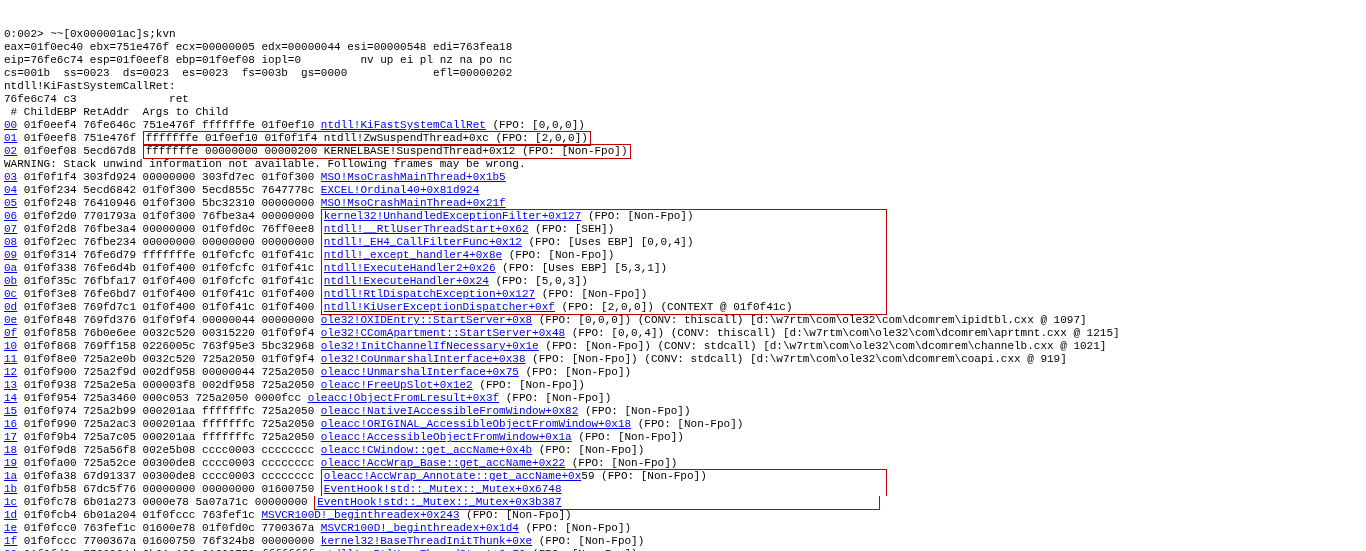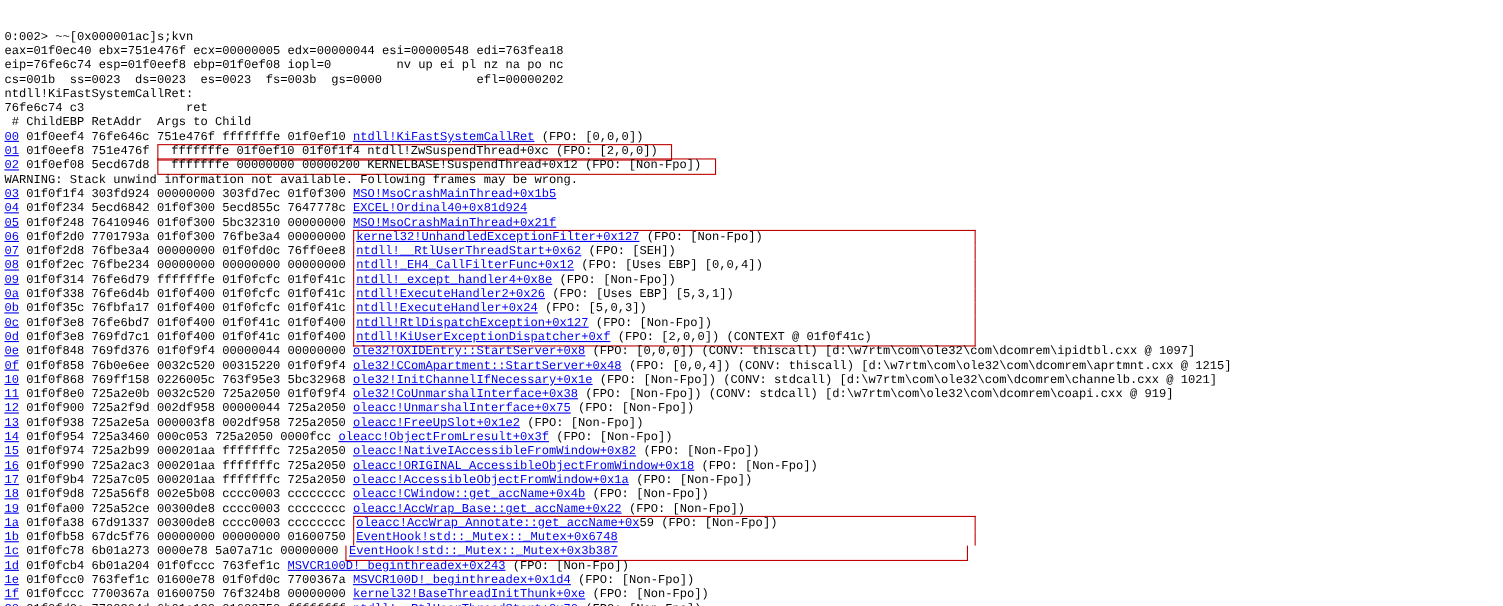--- a/index.html
+++ b/index.html
@@ -1,18 +1,18 @@
 <!DOCTYPE html>
 <html><head>
 <meta charset="utf-8">
 <style>
   html,body{margin:0;padding:0;background:#fff;color:#000;font-family:"Consolas","Courier New",monospace;font-size:11px;line-height:13px;white-space:pre}
   .wrap{padding:2px 4px;width:1358px}
   .lnk{color:#0000ee;text-decoration:underline;cursor:pointer}
-  .box{border:1px solid #c00000;display:inline-block;padding:0 12px;margin:-1px 0}
+  .box{border:1px solid #c00000;display:inline-block;padding:0 2px;margin:-1px 0}
   .row{display:block}
 </style>
 </head>
 <body>
 <div class="wrap" id="out"><span class="row">0:002&gt; ~~[0x000001ac]s;kvn</span><span class="row">eax=01f0ec40 ebx=751e476f ecx=00000005 edx=00000044 esi=00000548 edi=763fea18</span><span class="row">eip=76fe6c74 esp=01f0eef8 ebp=01f0ef08 iopl=0         nv up ei pl nz na po nc</span><span class="row">cs=001b  ss=0023  ds=0023  es=0023  fs=003b  gs=0000             efl=00000202</span><span class="row">ntdll!KiFastSystemCallRet:</span><span class="row">76fe6c74 c3              ret</span><span class="row"> # ChildEBP RetAddr  Args to Child</span><span class="row"><span class="lnk">00</span> 01f0eef4 76fe646c 751e476f fffffffe 01f0ef10 <span class="lnk">ntdll!KiFastSystemCallRet</span> (FPO: [0,0,0])</span><span class="row"><span class="lnk">01</span> 01f0eef8 751e476f <span class="box">fffffffe 01f0ef10 01f0f1f4 ntdll!ZwSuspendThread+0xc (FPO: [2,0,0])</span></span><span class="row"><span class="lnk">02</span> 01f0ef08 5ecd67d8 <span class="box">fffffffe 00000000 00000200 KERNELBASE!SuspendThread+0x12 (FPO: [Non-Fpo])</span></span><span class="row">WARNING: Stack unwind information not available. Following frames may be wrong.</span><span class="row"><span class="lnk">03</span> 01f0f1f4 303fd924 00000000 303fd7ec 01f0f300 <span class="lnk">MSO!MsoCrashMainThread+0x1b5</span></span><span class="row"><span class="lnk">04</span> 01f0f234 5ecd6842 01f0f300 5ecd855c 7647778c <span class="lnk">EXCEL!Ordinal40+0x81d924</span></span><span class="row"><span class="lnk">05</span> 01f0f248 76410946 01f0f300 5bc32310 00000000 <span class="lnk">MSO!MsoCrashMainThread+0x21f</span></span><span class="row"><span class="lnk">06</span> 01f0f2d0 7701793a 01f0f300 76fbe3a4 00000000 <span style="border-left:1px solid #c00000;border-right:1px solid #c00000;padding:0 2px;margin:-1px 0;display:inline-block;min-width:560px;border-top:1px solid #c00000"><span class="lnk">kernel32!UnhandledExceptionFilter+0x127</span> (FPO: [Non-Fpo])</span></span><span class="row"><span class="lnk">07</span> 01f0f2d8 76fbe3a4 00000000 01f0fd0c 76ff0ee8 <span style="border-left:1px solid #c00000;border-right:1px solid #c00000;padding:0 2px;margin:-1px 0;display:inline-block;min-width:560px"><span class="lnk">ntdll!__RtlUserThreadStart+0x62</span> (FPO: [SEH])</span></span><span class="row"><span class="lnk">08</span> 01f0f2ec 76fbe234 00000000 00000000 00000000 <span style="border-left:1px solid #c00000;border-right:1px solid #c00000;padding:0 2px;margin:-1px 0;display:inline-block;min-width:560px"><span class="lnk">ntdll!_EH4_CallFilterFunc+0x12</span> (FPO: [Uses EBP] [0,0,4])</span></span><span class="row"><span class="lnk">09</span> 01f0f314 76fe6d79 fffffffe 01f0fcfc 01f0f41c <span style="border-left:1px solid #c00000;border-right:1px solid #c00000;padding:0 2px;margin:-1px 0;display:inline-block;min-width:560px"><span class="lnk">ntdll!_except_handler4+0x8e</span> (FPO: [Non-Fpo])</span></span><span class="row"><span class="lnk">0a</span> 01f0f338 76fe6d4b 01f0f400 01f0fcfc 01f0f41c <span style="border-left:1px solid #c00000;border-right:1px solid #c00000;padding:0 2px;margin:-1px 0;display:inline-block;min-width:560px"><span class="lnk">ntdll!ExecuteHandler2+0x26</span> (FPO: [Uses EBP] [5,3,1])</span></span><span class="row"><span class="lnk">0b</span> 01f0f35c 76fbfa17 01f0f400 01f0fcfc 01f0f41c <span style="border-left:1px solid #c00000;border-right:1px solid #c00000;padding:0 2px;margin:-1px 0;display:inline-block;min-width:560px"><span class="lnk">ntdll!ExecuteHandler+0x24</span> (FPO: [5,0,3])</span></span><span class="row"><span class="lnk">0c</span> 01f0f3e8 76fe6bd7 01f0f400 01f0f41c 01f0f400 <span style="border-left:1px solid #c00000;border-right:1px solid #c00000;padding:0 2px;margin:-1px 0;display:inline-block;min-width:560px"><span class="lnk">ntdll!RtlDispatchException+0x127</span> (FPO: [Non-Fpo])</span></span><span class="row"><span class="lnk">0d</span> 01f0f3e8 769fd7c1 01f0f400 01f0f41c 01f0f400 <span style="border-left:1px solid #c00000;border-right:1px solid #c00000;padding:0 2px;margin:-1px 0;display:inline-block;min-width:560px;border-bottom:1px solid #c00000"><span class="lnk">ntdll!KiUserExceptionDispatcher+0xf</span> (FPO: [2,0,0]) (CONTEXT @ 01f0f41c)</span></span><span class="row"><span class="lnk">0e</span> 01f0f848 769fd376 01f0f9f4 00000044 00000000 <span class="lnk">ole32!OXIDEntry::StartServer+0x8</span> (FPO: [0,0,0]) (CONV: thiscall) [d:\w7rtm\com\ole32\com\dcomrem\ipidtbl.cxx @ 1097]</span><span class="row"><span class="lnk">0f</span> 01f0f858 76b0e6ee 0032c520 00315220 01f0f9f4 <span class="lnk">ole32!CComApartment::StartServer+0x48</span> (FPO: [0,0,4]) (CONV: thiscall) [d:\w7rtm\com\ole32\com\dcomrem\aprtmnt.cxx @ 1215]</span><span class="row"><span class="lnk">10</span> 01f0f868 769ff158 0226005c 763f95e3 5bc32968 <span class="lnk">ole32!InitChannelIfNecessary+0x1e</span> (FPO: [Non-Fpo]) (CONV: stdcall) [d:\w7rtm\com\ole32\com\dcomrem\channelb.cxx @ 1021]</span><span class="row"><span class="lnk">11</span> 01f0f8e0 725a2e0b 0032c520 725a2050 01f0f9f4 <span class="lnk">ole32!CoUnmarshalInterface+0x38</span> (FPO: [Non-Fpo]) (CONV: stdcall) [d:\w7rtm\com\ole32\com\dcomrem\coapi.cxx @ 919]</span><span class="row"><span class="lnk">12</span> 01f0f900 725a2f9d 002df958 00000044 725a2050 <span class="lnk">oleacc!UnmarshalInterface+0x75</span> (FPO: [Non-Fpo])</span><span class="row"><span class="lnk">13</span> 01f0f938 725a2e5a 000003f8 002df958 725a2050 <span class="lnk">oleacc!FreeUpSlot+0x1e2</span> (FPO: [Non-Fpo])</span><span class="row"><span class="lnk">14</span> 01f0f954 725a3460 000c053 725a2050 0000fcc <span class="lnk">oleacc!ObjectFromLresult+0x3f</span> (FPO: [Non-Fpo])</span><span class="row"><span class="lnk">15</span> 01f0f974 725a2b99 000201aa fffffffc 725a2050 <span class="lnk">oleacc!NativeIAccessibleFromWindow+0x82</span> (FPO: [Non-Fpo])</span><span class="row"><span class="lnk">16</span> 01f0f990 725a2ac3 000201aa fffffffc 725a2050 <span class="lnk">oleacc!ORIGINAL_AccessibleObjectFromWindow+0x18</span> (FPO: [Non-Fpo])</span><span class="row"><span class="lnk">17</span> 01f0f9b4 725a7c05 000201aa fffffffc 725a2050 <span class="lnk">oleacc!AccessibleObjectFromWindow+0x1a</span> (FPO: [Non-Fpo])</span><span class="row"><span class="lnk">18</span> 01f0f9d8 725a56f8 002e5b08 cccc0003 cccccccc <span class="lnk">oleacc!CWindow::get_accName+0x4b</span> (FPO: [Non-Fpo])</span><span class="row"><span class="lnk">19</span> 01f0fa00 725a52ce 00300de8 cccc0003 cccccccc <span class="lnk">oleacc!AccWrap_Base::get_accName+0x22</span> (FPO: [Non-Fpo])</span><span class="row"><span class="lnk">1a</span> 01f0fa38 67d91337 00300de8 cccc0003 cccccccc <span style="border-left:1px solid #c00000;border-right:1px solid #c00000;padding:0 2px;margin:-1px 0;display:inline-block;min-width:560px;border-top:1px solid #c00000"><span class="lnk">oleacc!AccWrap_Annotate::get_accName+0x</span>59 (FPO: [Non-Fpo])</span></span><span class="row"><span class="lnk">1b</span> 01f0fb58 67dc5f76 00000000 00000000 01600750 <span style="border-left:1px solid #c00000;border-right:1px solid #c00000;padding:0 2px;margin:-1px 0;display:inline-block;min-width:560px"><span class="lnk">EventHook!std::_Mutex::_Mutex+0x6748</span></span></span><span class="row"><span class="lnk">1c</span> 01f0fc78 6b01a273 0000e78 5a07a71c 00000000 <span style="border-left:1px solid #c00000;border-right:1px solid #c00000;padding:0 2px;margin:-1px 0;display:inline-block;min-width:560px;border-bottom:1px solid #c00000"><span class="lnk">EventHook!std::_Mutex::_Mutex+0x3b387</span></span></span><span class="row"><span class="lnk">1d</span> 01f0fcb4 6b01a204 01f0fccc 763fef1c <span class="lnk">MSVCR100D!_beginthreadex+0x243</span> (FPO: [Non-Fpo])</span><span class="row"><span class="lnk">1e</span> 01f0fcc0 763fef1c 01600e78 01f0fd0c 7700367a <span class="lnk">MSVCR100D!_beginthreadex+0x1d4</span> (FPO: [Non-Fpo])</span><span class="row"><span class="lnk">1f</span> 01f0fccc 7700367a 01600750 76f324b8 00000000 <span class="lnk">kernel32!BaseThreadInitThunk+0xe</span> (FPO: [Non-Fpo])</span><span class="row"><span class="lnk">20</span> 01f0fd0c 7700364d 6b01a180 01600750 ffffffff <span class="lnk">ntdll!__RtlUserThreadStart+0x70</span> (FPO: [Non-Fpo])</span></div>
 
 
 
 
 

